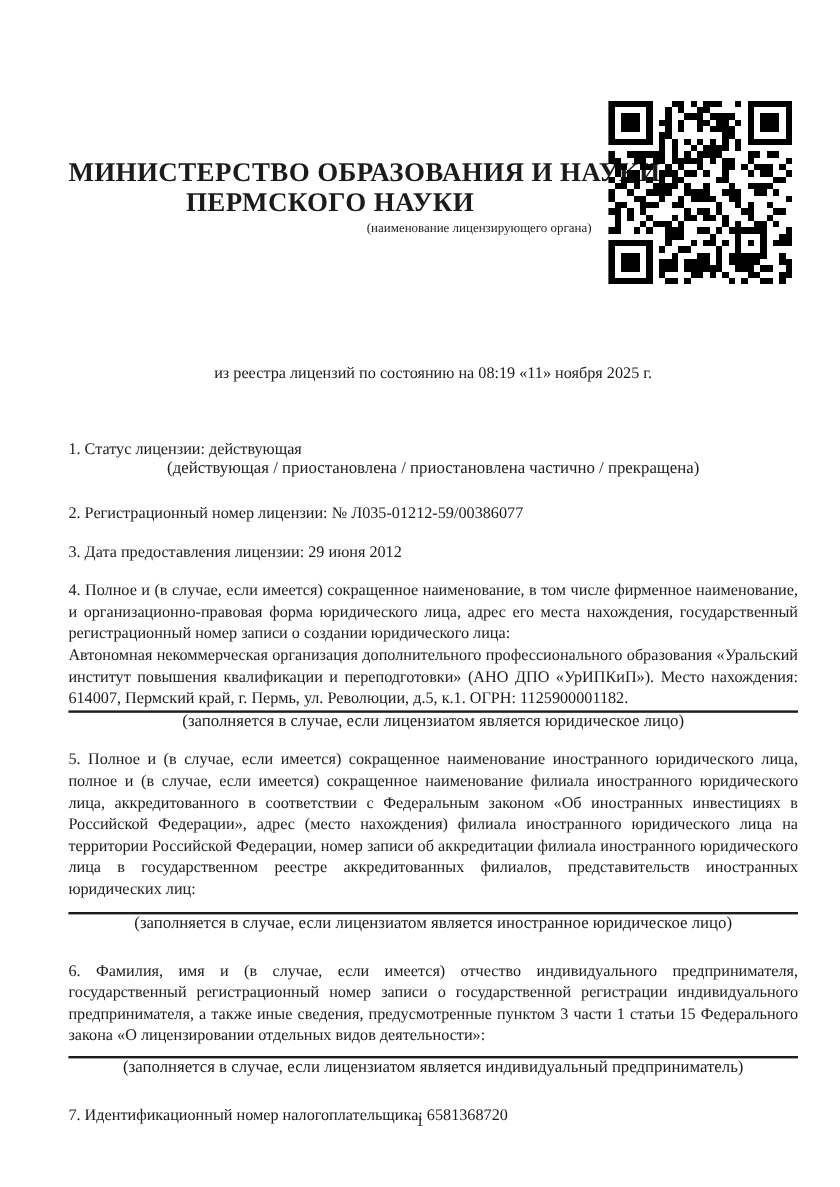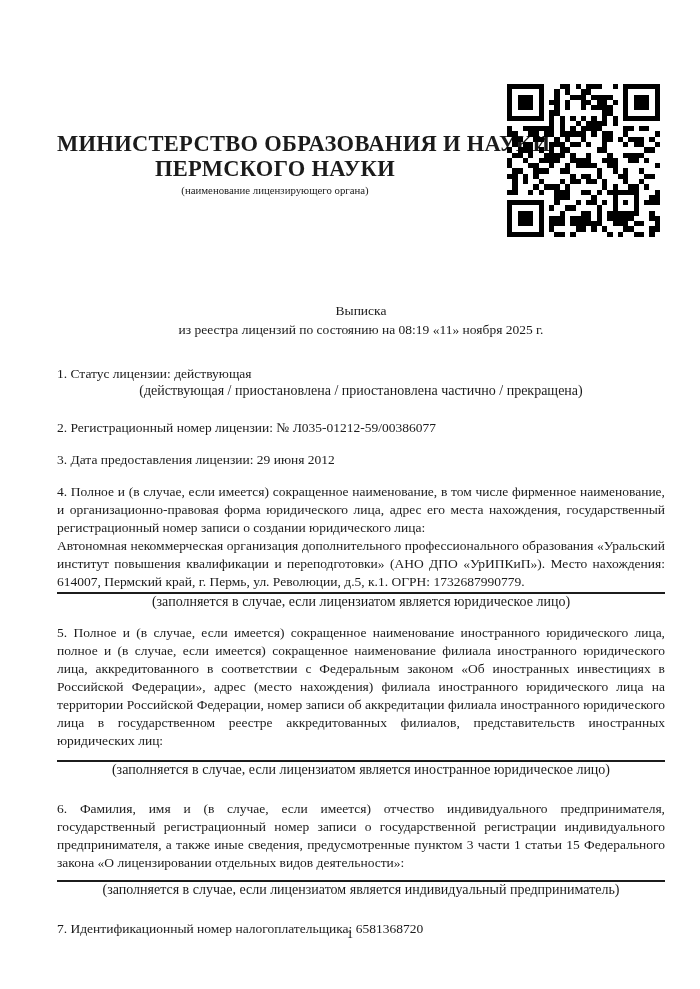--- a/index.html
+++ b/index.html
@@ -27,20 +27,21 @@
     font-size: 22.5px;
     line-height: 25px;
     font-weight: bold;
     letter-spacing: 0.3px;
     white-space: nowrap;
   }
   .org-caption {
     font-size: 10.8px;
     line-height: 12px;
     margin-top: 3px;
+    text-align: right;
   }
   
   .qr-box {
     position: absolute;
     left: 507px;
     top: 84px;
     width: 153px;
     height: 153px;
   }
   .qr-box svg { display: block; width: 153px; height: 153px; shape-rendering: crispEdges; }
@@ -515,35 +516,34 @@
         <rect x="12" y="28" width="1" height="1" fill="#000000"></rect>
         <rect x="19" y="28" width="1" height="1" fill="#000000"></rect>
         <rect x="21" y="28" width="1" height="1" fill="#000000"></rect>
         <rect x="24" y="28" width="1" height="1" fill="#000000"></rect>
         <rect x="25" y="28" width="1" height="1" fill="#000000"></rect>
         <rect x="27" y="28" width="1" height="1" fill="#000000"></rect>
       </svg>
   </div>
 
   <div class="title-block">
-    <div>Выписка</div>
     <div>из реестра лицензий по состоянию на 08:19 «11» ноября 2025 г.</div>
   </div>
 
   <div class="content">
 
     <div class="line">1. Статус лицензии: действующая</div>
     <div class="caption">(действующая / приостановлена / приостановлена частично / прекращена)</div>
 
     <div class="line mt-item-lg">2. Регистрационный номер лицензии: № Л035-01212-59/00386077</div>
 
     <div class="line mt-item">3. Дата предоставления лицензии: 29 июня 2012</div>
 
     <div class="para mt-item">4. Полное и (в случае, если имеется) сокращенное наименование, в том числе фирменное наименование, и организационно-правовая форма юридического лица, адрес его места нахождения, государственный регистрационный номер записи о создании юридического лица:</div>
-    <div class="para">Автономная некоммерческая организация дополнительного профессионального образования «Уральский институт повышения квалификации и переподготовки» (АНО ДПО «УрИПКиП»). Место нахождения: 614007, Пермский край, г. Пермь, ул. Революции, д.5, к.1. ОГРН: 1732687990779.</div>
+    <div class="para">Автономная некоммерческая организация дополнительного профессионального образования «Уральский институт повышения квалификации и переподготовки» (АНО ДПО «УрИПКиП»). Место нахождения: 614007, Пермский край, г. Пермь, ул. Революции, д.5, к.1. ОГРН: 1125900001182.</div>
     <div class="rule"></div>
     <div class="caption">(заполняется в случае, если лицензиатом является юридическое лицо)</div>
 
     <div class="para mt-5text">5. Полное и (в случае, если имеется) сокращенное наименование иностранного юридического лица, полное и (в случае, если имеется) сокращенное наименование филиала иностранного юридического лица, аккредитованного в соответствии с Федеральным законом «Об иностранных инвестициях в Российской Федерации», адрес (место нахождения) филиала иностранного юридического лица на территории Российской Федерации, номер записи об аккредитации филиала иностранного юридического лица в государственном реестре аккредитованных филиалов, представительств иностранных юридических лиц:</div>
     <div class="rule mt-rule-5"></div>
     <div class="caption">(заполняется в случае, если лицензиатом является иностранное юридическое лицо)</div>
 
     <div class="para mt-item-xl">6. Фамилия, имя и (в случае, если имеется) отчество индивидуального предпринимателя, государственный регистрационный номер записи о государственной регистрации индивидуального предпринимателя, а также иные сведения, предусмотренные пунктом 3 части 1 статьи 15 Федерального закона «О лицензировании отдельных видов деятельности»:</div>
     <div class="rule mt-rule-6"></div>
     <div class="caption">(заполняется в случае, если лицензиатом является индивидуальный предприниматель)</div>

